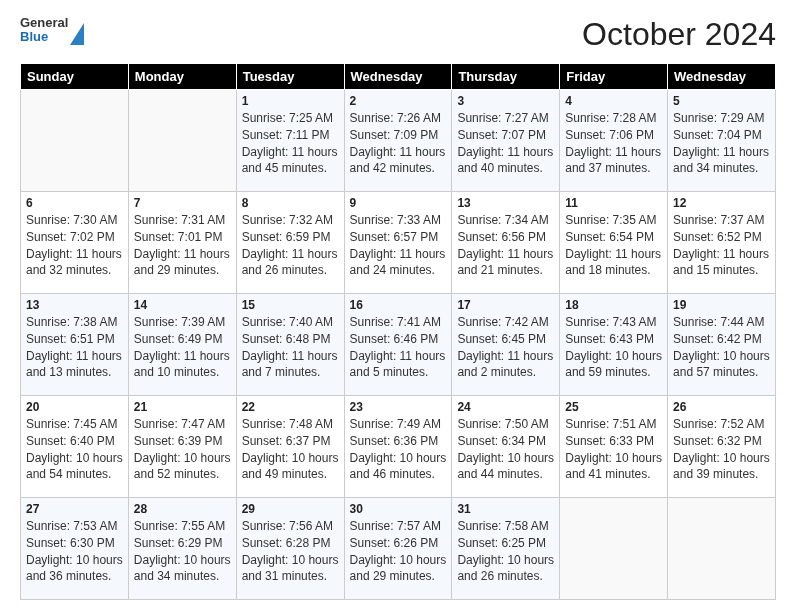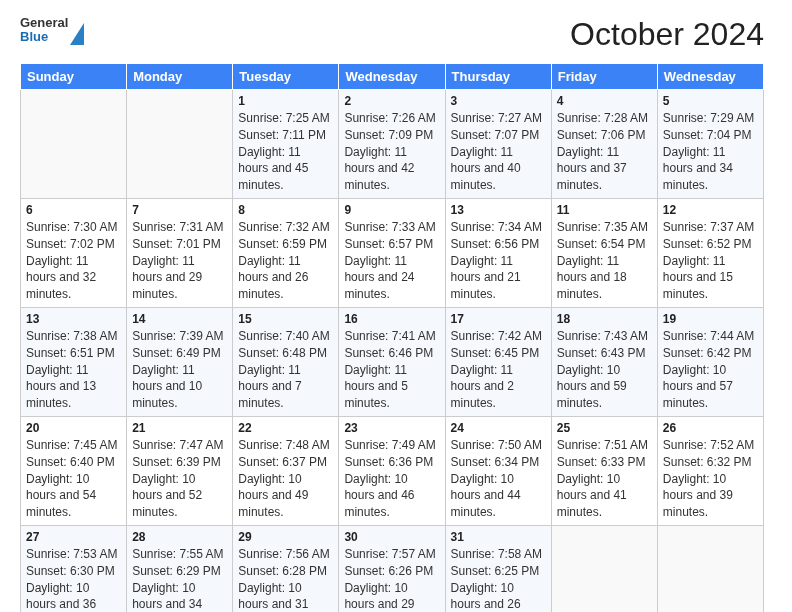--- a/index.html
+++ b/index.html
@@ -6,21 +6,21 @@
     body {
       font-family: Arial, sans-serif;
       background: #fff;
       width: 792px;
       height: 612px;
       overflow: hidden;
     }
     .page {
       width: 792px;
       height: 612px;
-      padding: 16px 28px 12px 20px;
+      padding: 16px 16px 12px 20px;
       display: flex;
       flex-direction: column;
     }
     .header {
       display: flex;
       justify-content: space-between;
       align-items: flex-start;
       margin-bottom: 10px;
     }
     .logo {
@@ -57,21 +57,21 @@
       font-size: 14px;
       color: #444;
     }
     .calendar {
       flex: 1;
       border-collapse: collapse;
       width: 100%;
       table-layout: fixed;
     }
     .calendar thead tr th {
-      background: #3b82f6;
+      background: #000000;
       color: #fff;
       font-size: 13px;
       font-weight: bold;
       padding: 5px 6px;
       border: 1px solid #fff;
       text-align: left;
     }
     .calendar tbody tr td {
       border: 1px solid #ccc;
       vertical-align: top;

